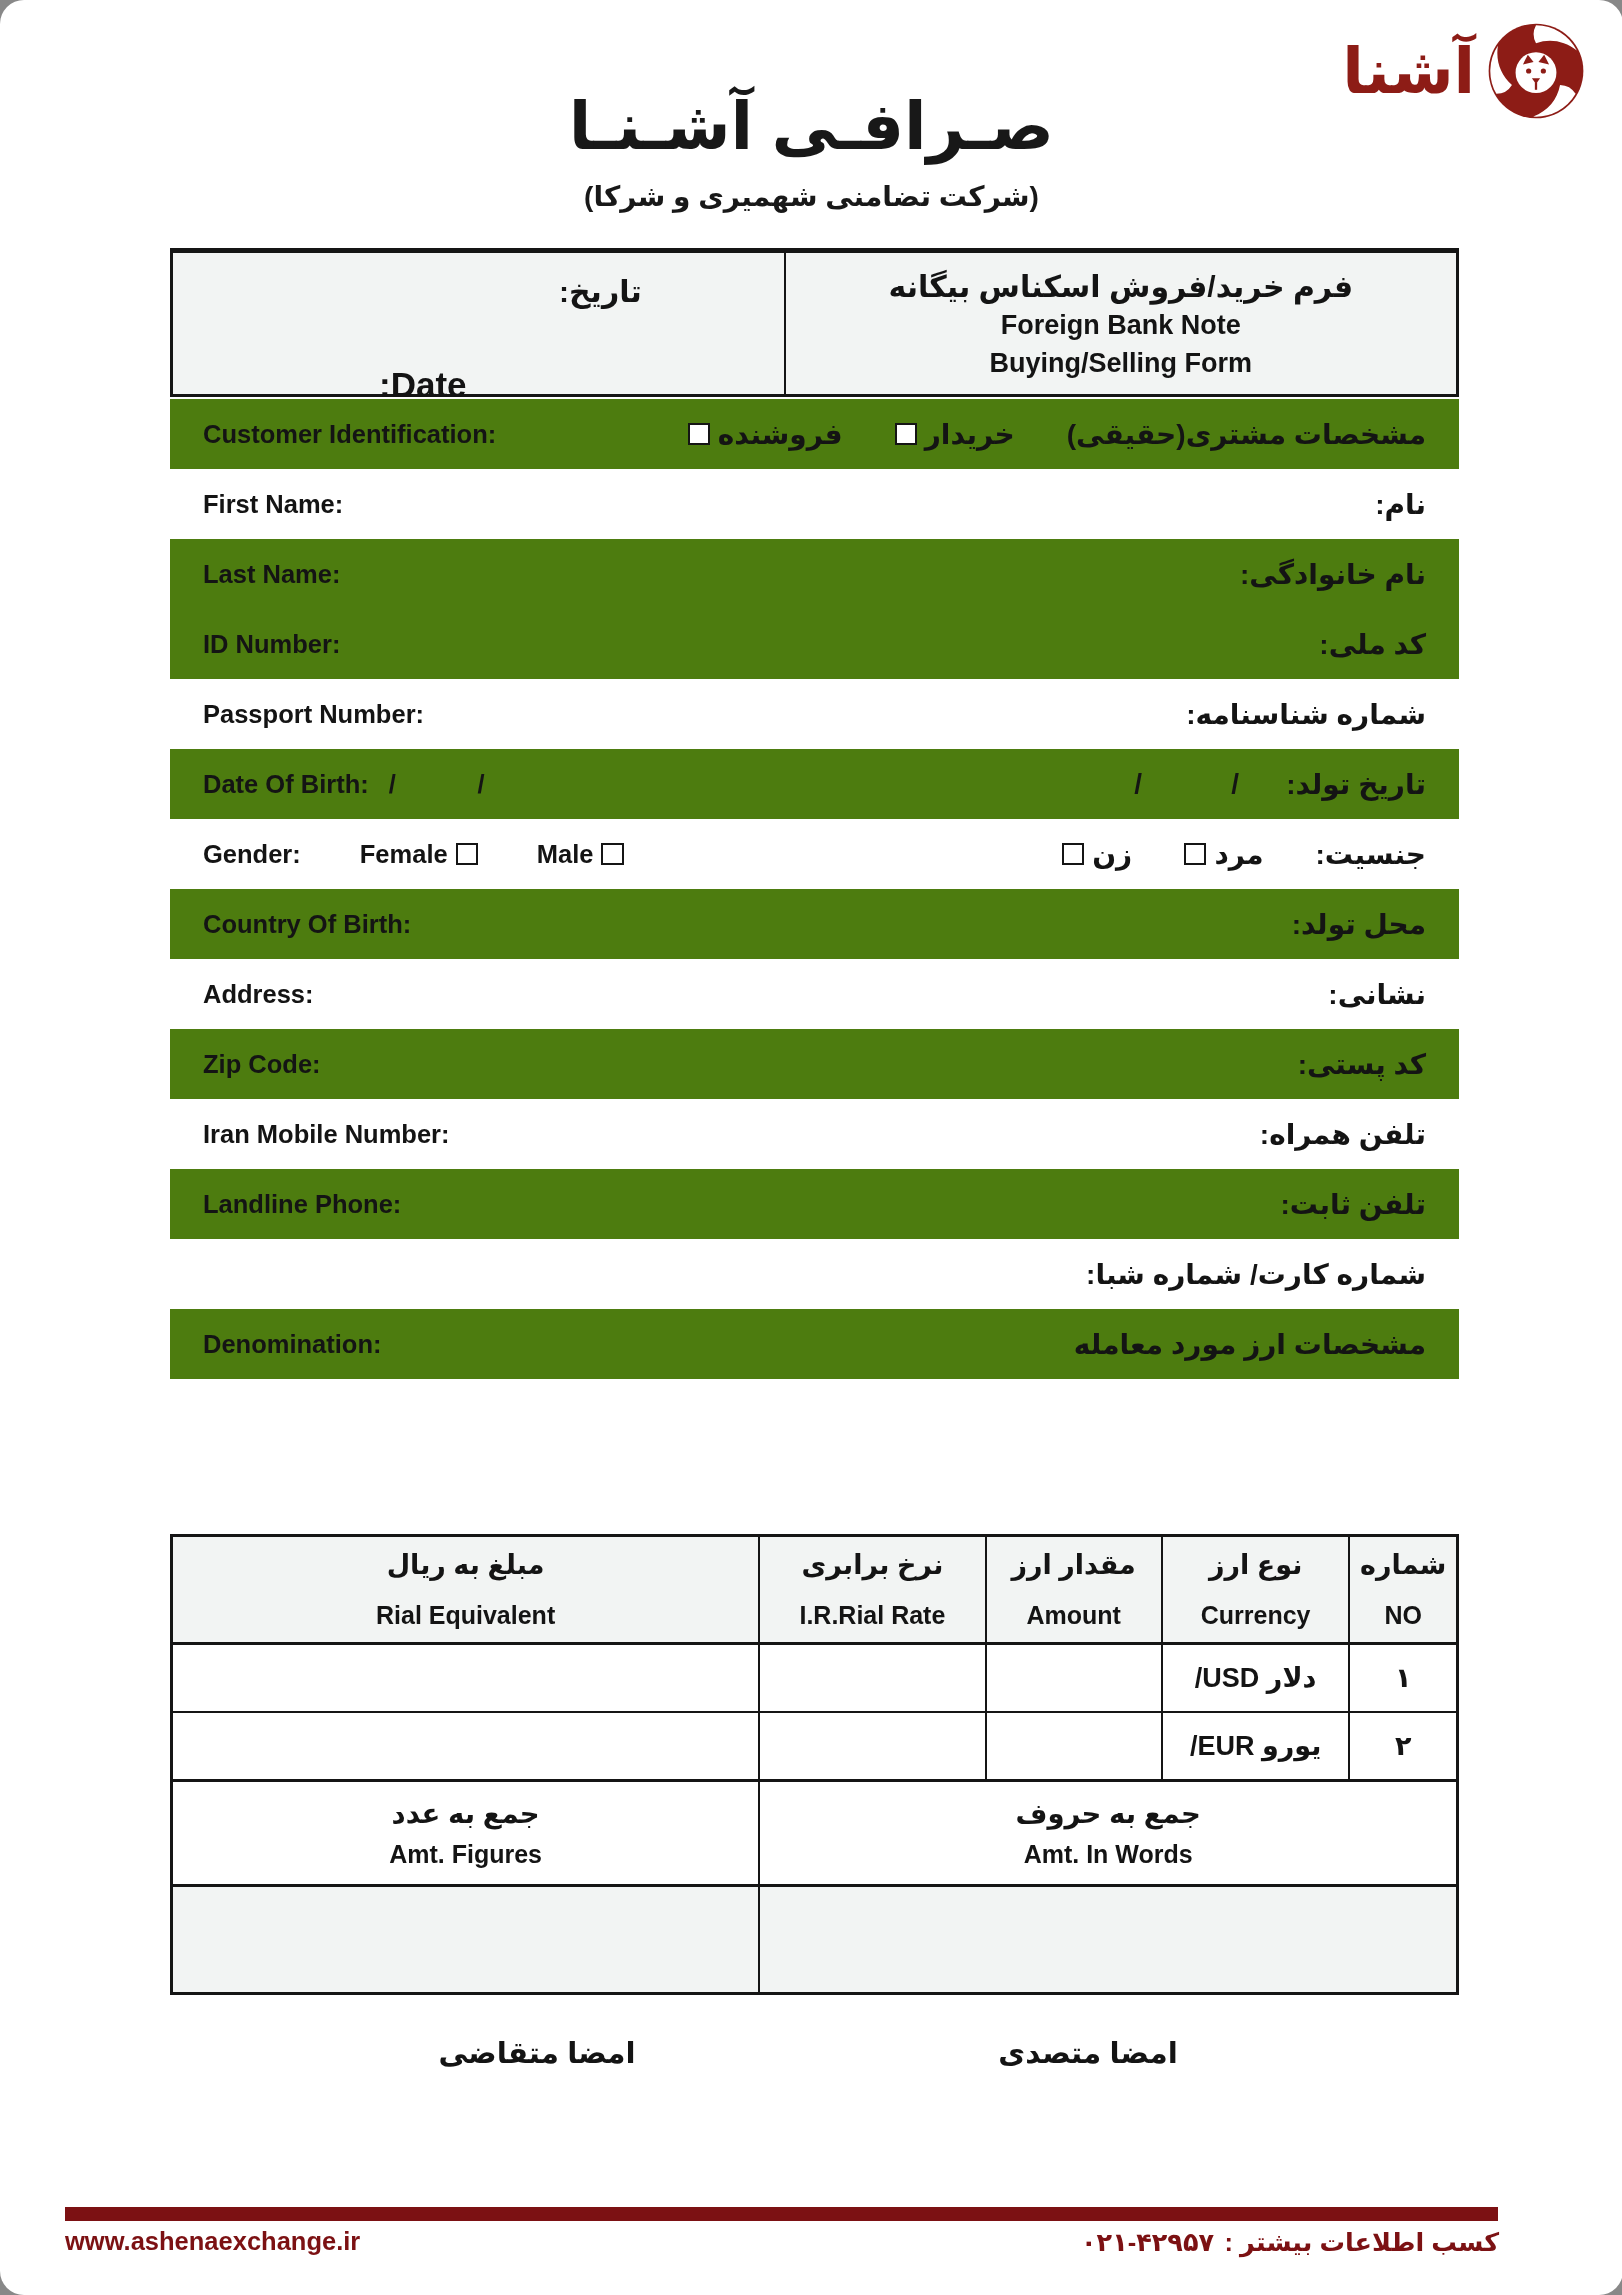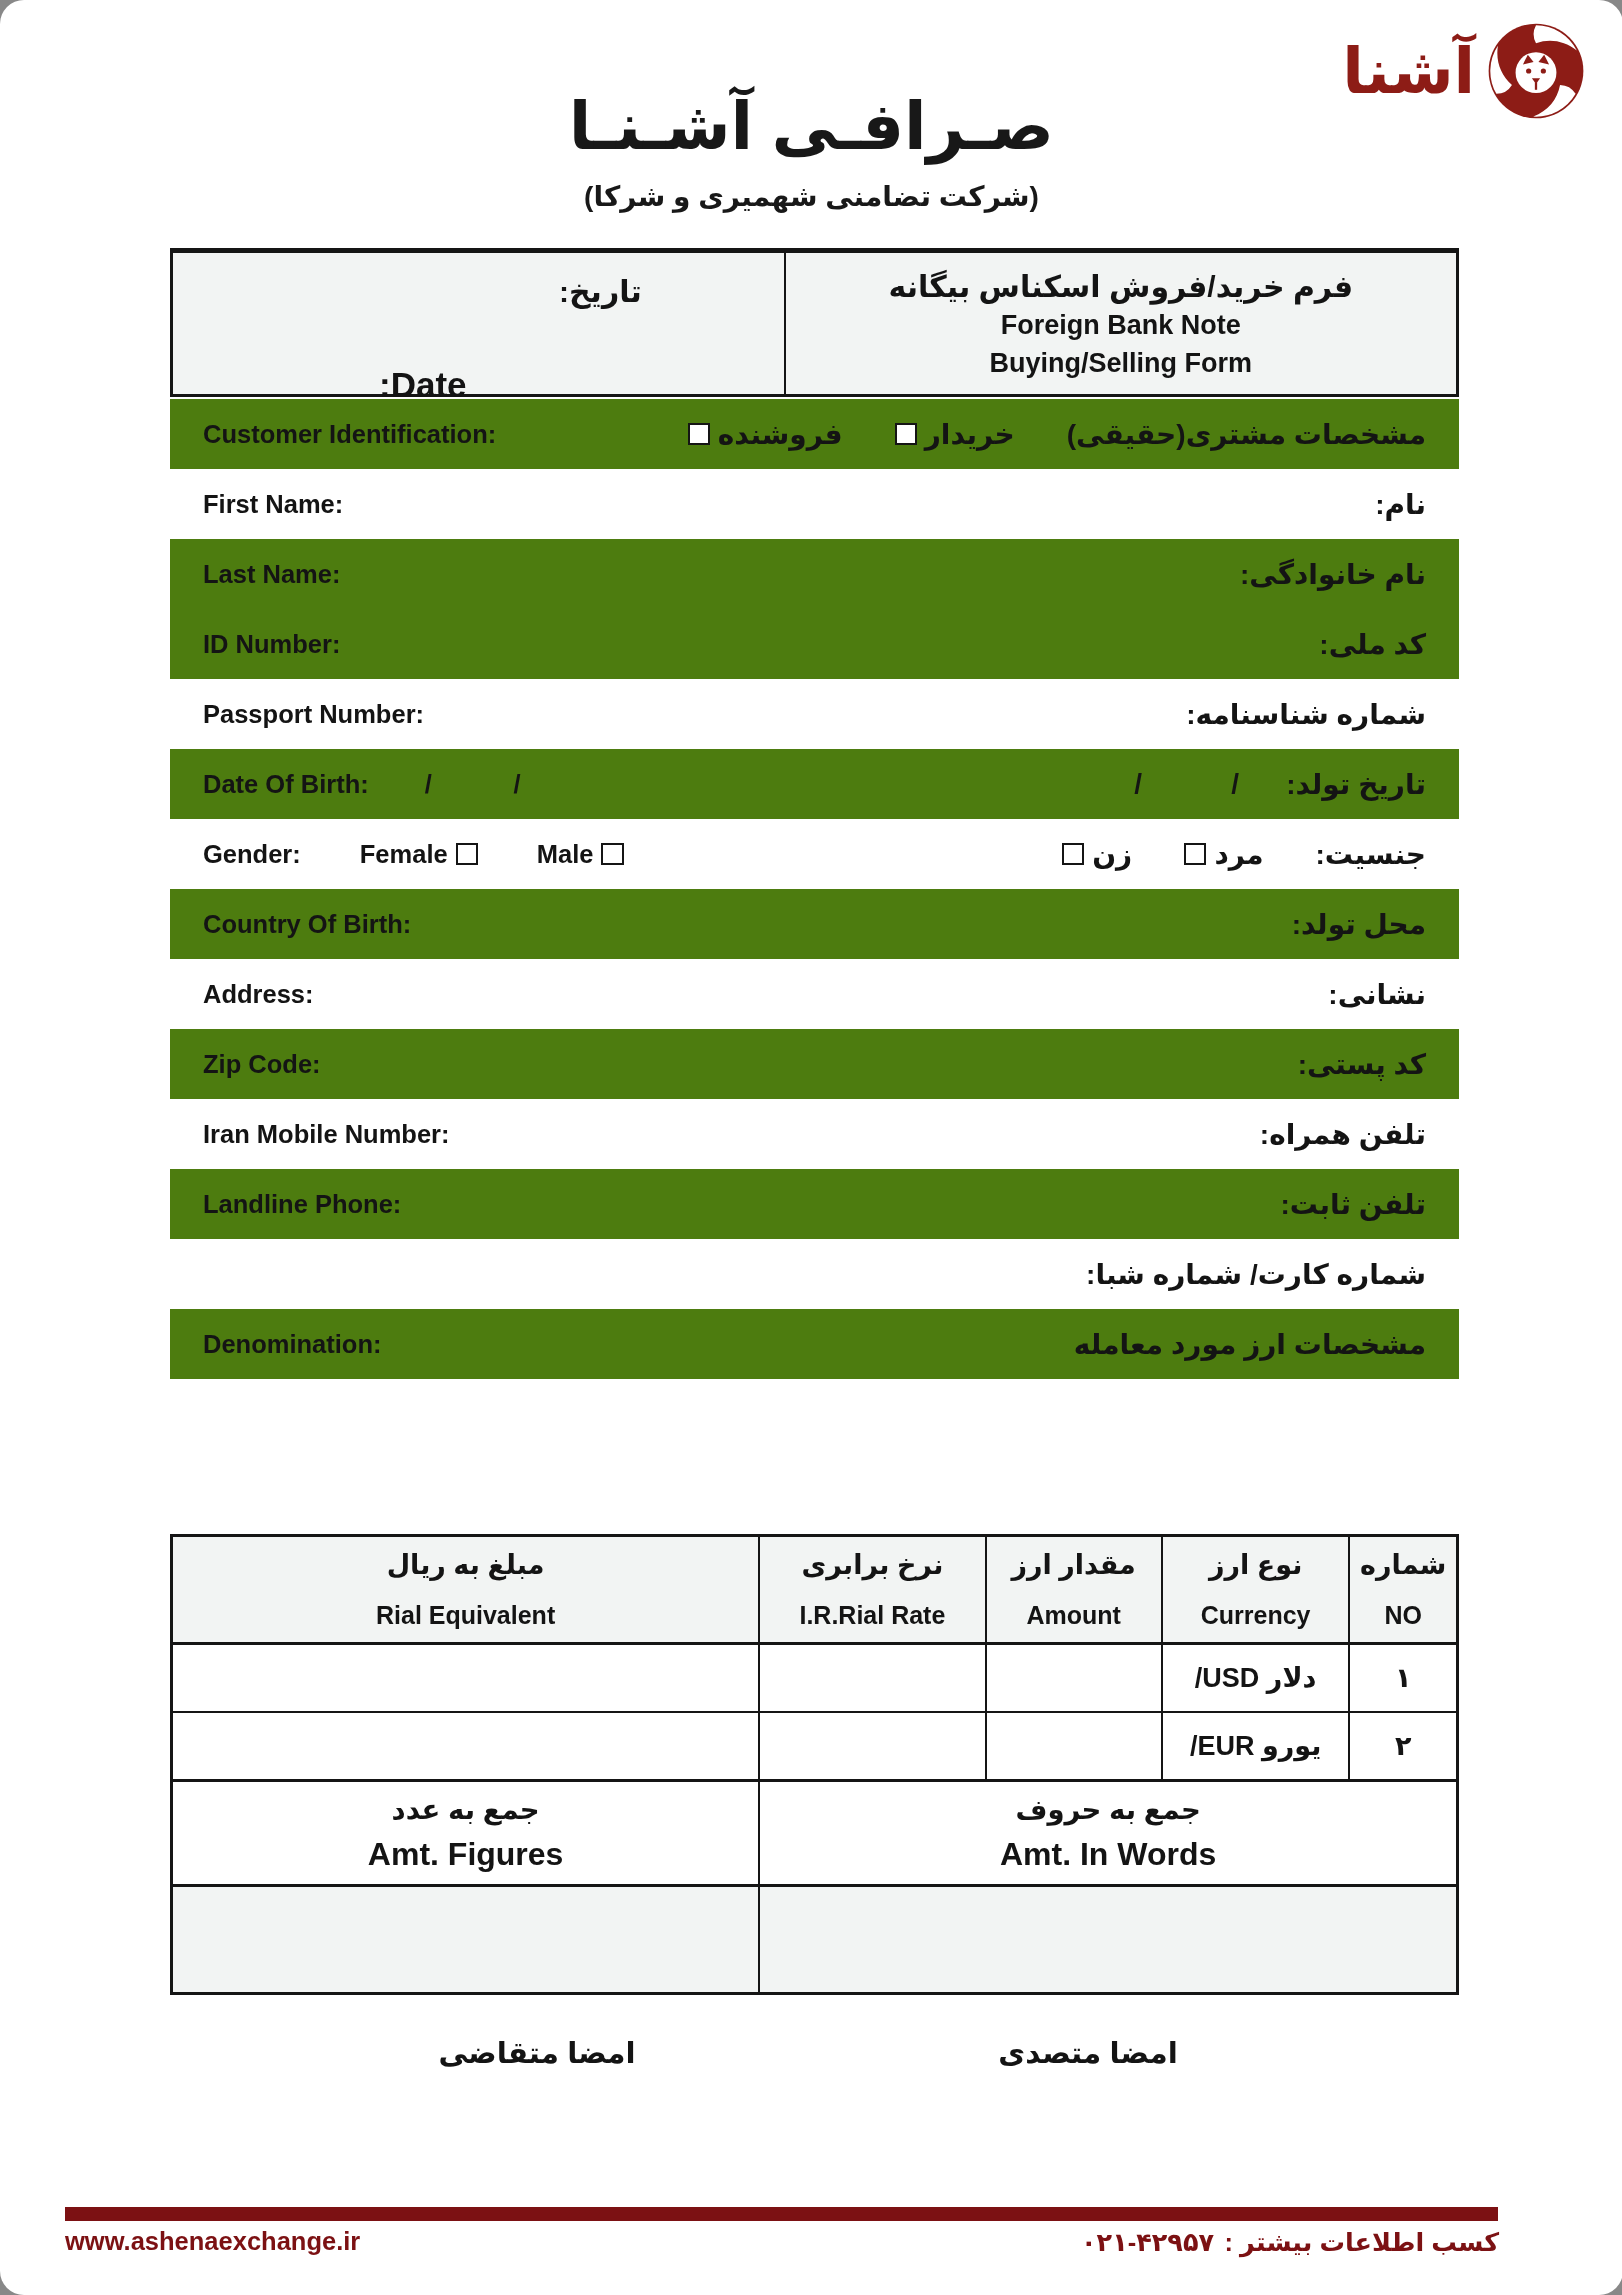--- a/index.html
+++ b/index.html
@@ -44,21 +44,21 @@
   .cur-table th,.cur-table td{border:2px solid #151515;text-align:center;vertical-align:middle;
     font-weight:bold;padding:0;}
   .cur-table{border:3.9px solid #151515;}
   .cur-table tr.hdr th{height:105px;background:#f2f4f3;border-bottom:3.9px solid #151515;}
   .th-fa{display:block;font-size:27px;direction:rtl;}
   .th-en{display:block;font-size:25px;margin-top:20px;}
   .cur-table tr.cur td{height:66px;font-size:27px;background:#fff;}
   .cur-table tr.tot td{height:102px;font-size:26px;background:#fff;border-top:3.9px solid #151515;}
   .cur-table tr.fill td{height:105px;background:#f2f4f3;border-top:3.9px solid #151515;}
   .tot-fa{display:block;font-size:27.5px;direction:rtl;}
-  .tot-en{display:block;font-size:32px;margin-top:10px;direction:ltr;}
+  .tot-en{display:block;font-size:25px;margin-top:10px;direction:ltr;}
   
   .sig{position:absolute;top:2036px;transform:translateX(-50%);font-size:29.4px;font-weight:bold;direction:rtl;white-space:nowrap;}
   .sig-operator{left:1088px;}
   .sig-applicant{left:537px;}
   
   .footer-rule{position:absolute;left:65px;top:2207px;width:1433px;height:13.7px;background:#7c1113;}
   .footer-site{position:absolute;left:65px;top:2227px;font-size:25.5px;font-weight:bold;color:#7c1113;}
   .footer-info{position:absolute;right:124px;top:2227px;direction:rtl;display:flex;align-items:center;gap:10.5px;
     font-size:25.5px;font-weight:bold;color:#7c1113;}
   .footer-phone{direction:ltr;unicode-bidi:isolate;}
@@ -156,21 +156,21 @@
     <div class="form-row">
       <div class="cell-en">
           <span>Passport Number:</span>
         </div>
       <div class="cell-fa">
           <span>شماره شناسنامه:</span>
         </div>
     </div>
 
     <div class="form-row alt">
-      <div class="cell-en" style="gap:56px;">
+      <div class="cell-en" style="gap:20px;">
         <span>Date Of Birth:</span>
         <span class="slashes">/   /</span>
       </div>
       <div class="cell-fa" style="gap:46px;">
         <span>تاریخ تولد:</span>
         <span class="slashes">/   /</span>
       </div>
     </div>
 
     <div class="form-row">

